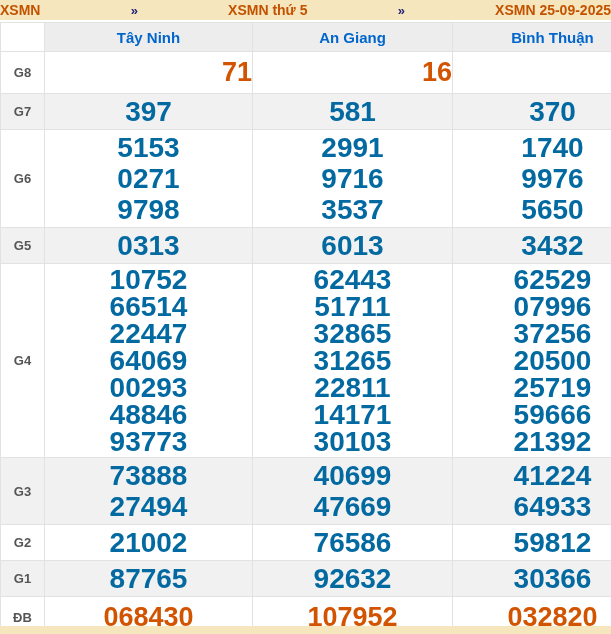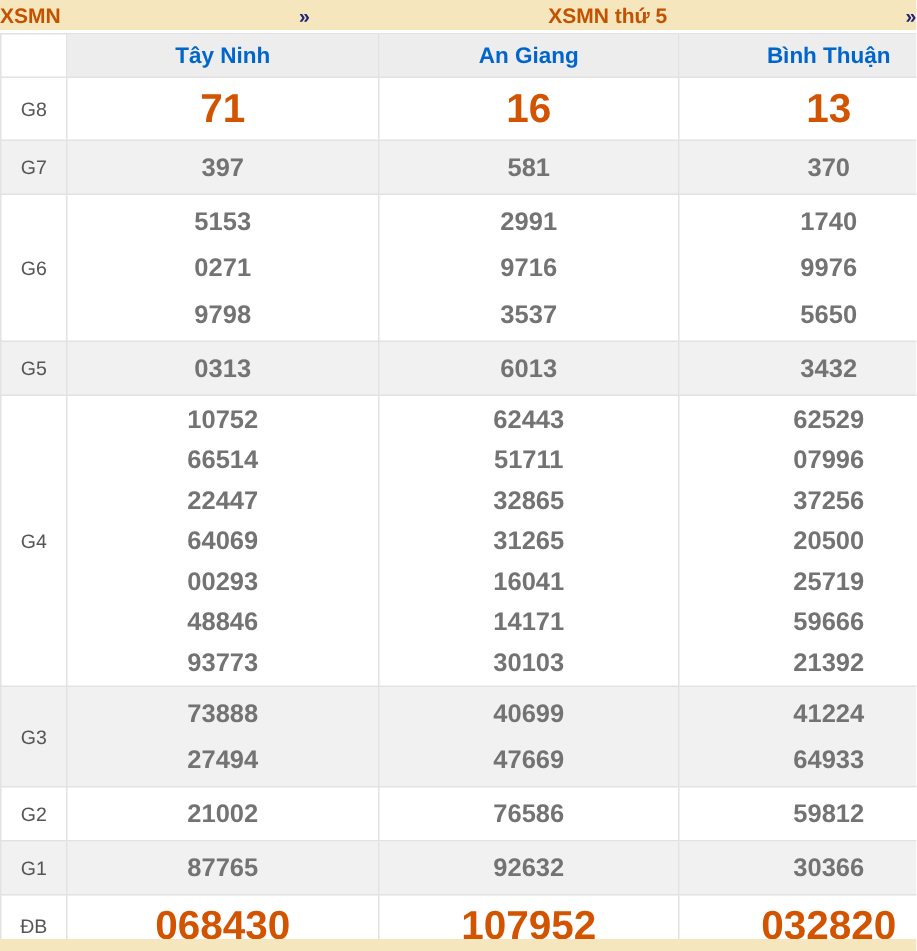--- a/index.html
+++ b/index.html
@@ -41,55 +41,56 @@
     height:29px;
     color:#0066cc;
     font-size:15px;
     font-weight:bold;
   }
   tbody tr { background:#ffffff; }
   tbody tr.zebra { background:#f1f1f1; }
   td.label-cell, th.label-cell {
     color:#555555;
     font-size:13px;
-    font-weight:normal;
+    font-weight:bold;
     background:inherit;
   }
   td.val-cell { padding:2px 0; }
   .num {
-    color:#737373;
+    color:#0369a1;
     font-weight:bold;
-    font-size:17px;
+    font-size:28px;
     line-height:31px;
     white-space:nowrap;
   }
   tr.r-g8 .num, tr.r-db .num {
     color:#d25400;
     font-size:27px;
     line-height:37px;
   }
   tr.r-g4 .num { line-height:27px; }
-  tr.r-g8 td.val-cell { height:39px; }
+  tr.r-g8 td.val-cell { height:39px;text-align:right; }
   tr.r-db td.val-cell { height:38px; }
   tr.single td.val-cell { height:32px; }
   .bottom-bar {
     position:absolute;
     left:0; bottom:0;
     width:611px; height:8px;
     background:#f5e6bd;
   }
 </style>
 </head>
 <body>
 
 <div class="top-bar">
   <span class="crumb">XSMN</span>
   <span class="crumb-sep">»</span>
   <span class="crumb">XSMN thứ 5</span>
   <span class="crumb-sep">»</span>
+  <span class="crumb">XSMN 25-09-2025</span>
 </div>
 
 <div class="gap"></div>
 
 <div class="viewport">
   <table>
     <colgroup>
       <col class="c-label">
         <col class="c-p1">
         <col class="c-p2">
@@ -167,21 +168,21 @@
             <div class="num">64069</div>
             <div class="num">00293</div>
             <div class="num">48846</div>
             <div class="num">93773</div>
           </td>
           <td class="val-cell">
             <div class="num">62443</div>
             <div class="num">51711</div>
             <div class="num">32865</div>
             <div class="num">31265</div>
-            <div class="num">16041</div>
+            <div class="num">22811</div>
             <div class="num">14171</div>
             <div class="num">30103</div>
           </td>
           <td class="val-cell">
             <div class="num">62529</div>
             <div class="num">07996</div>
             <div class="num">37256</div>
             <div class="num">20500</div>
             <div class="num">25719</div>
             <div class="num">59666</div>

